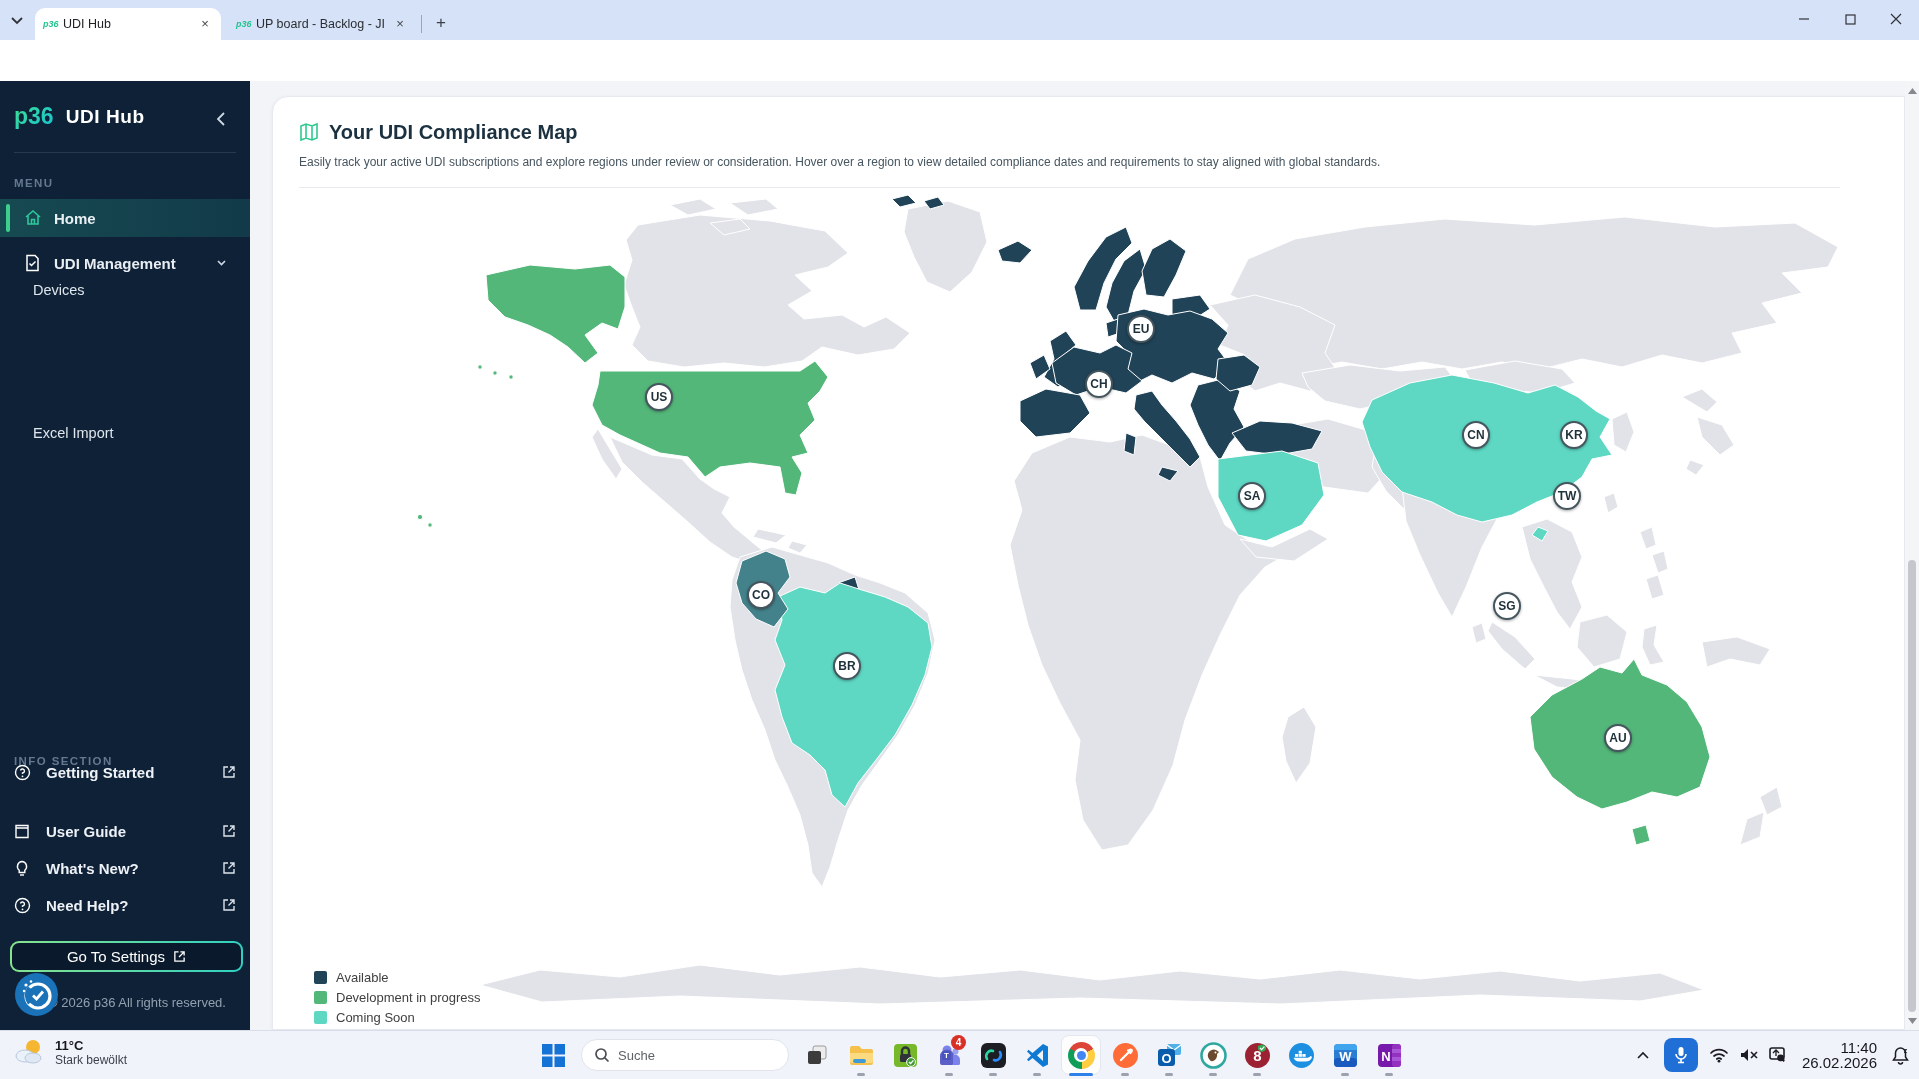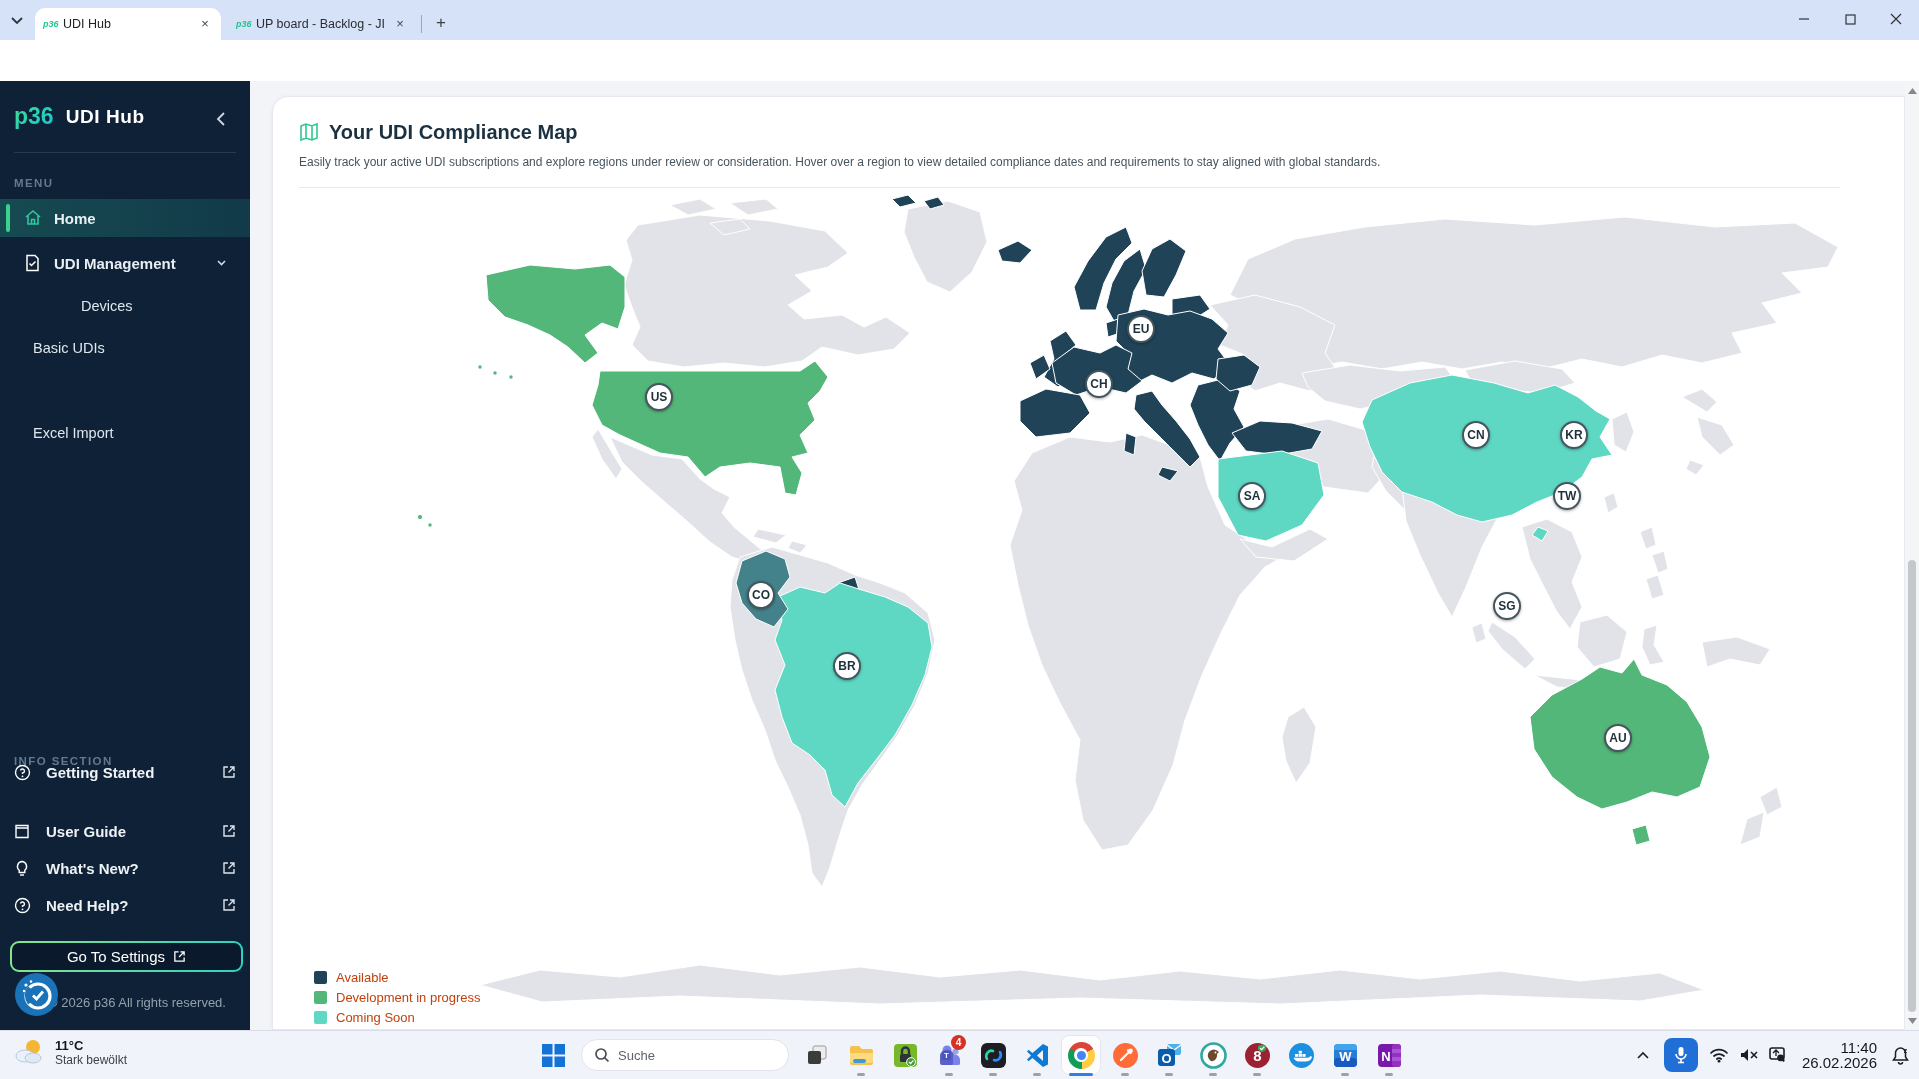--- a/index.html
+++ b/index.html
@@ -61,21 +61,21 @@
   #map-wrap svg { position:absolute; left:0; top:0; }
   .ld { fill:var(--map_default,#e2e3e8); stroke:#fff; stroke-width:1; }
   .av { fill:var(--map_available,#204358); stroke:#fff; stroke-width:1; }
   .pg { fill:var(--map_progress,#54b77a); stroke:#fff; stroke-width:1; }
   .cs { fill:var(--map_coming,#5ed8c3); stroke:#fff; stroke-width:1; }
   .mo { fill:var(--map_monitored,#44828b); stroke:#fff; stroke-width:1; }
   .map-badge { position:absolute; width:28px; height:28px; border-radius:50%; background:#fff; border:2px solid #45565f; color:#1e3039; font-size:12px; font-weight:bold; display:flex; align-items:center; justify-content:center; box-shadow:0 1px 3px rgba(0,0,0,.35); }
   #legend { position:absolute; left:34px; top:772px; }
   .leg-row { display:flex; align-items:center; height:20px; }
   .leg-swatch { width:13px; height:13px; border-radius:2px; margin-right:9px; flex:none; }
-  .leg-label { font-size:13px; color:#c2410c; }
+  .leg-label { font-size:13px; color:#404040; }
 
   
   #scrollbar { position:absolute; left:1905px; top:81px; width:14px; height:949px; background:#f4f5f7; }
   #scroll-thumb { position:absolute; left:3px; top:479px; width:8px; height:452px; border-radius:4px; background:#c4c7cc; }
   .scroll-arrow { position:absolute; left:0; width:14px; height:15px; display:flex; align-items:center; justify-content:center; color:#85888d; }
 
   
   #taskbar { position:absolute; left:0; top:1030px; width:1919px; height:49px; background:var(--taskbar_bg,#f1f3fa); border-top:1px solid #dadde8; }
   #weather { position:absolute; left:12px; top:5px; display:flex; align-items:center; }
   #weather .t { font-size:13px; font-weight:600; color:#16181c; }
@@ -235,25 +235,22 @@
           </svg>
       </span>
       <span class="lbl">UDI Management</span>
       <span class="chev">
         <svg width="13" height="13" viewBox="0 0 13 13">
             <polyline points="3,5 6.5,8.5 10,5" fill="none" stroke="currentColor" stroke-width="1.6"></polyline>
           </svg>
       </span>
     </div>
 
-    <div class="sb-item sub" style="top:206px;padding-left:48px;">
+    <div class="sb-item sub" style="top:190px;">
       <span class="lbl">Devices</span>
-    </div>
-    <div class="sb-item sub" style="top:248px;">
-      <span class="lbl">Basic UDIs</span>
     </div>
 
     <div class="sb-item sub" style="top:333px;">
       <span class="lbl">Excel Import</span>
     </div>
 
     <div class="sb-label" style="top:674px;">INFO SECTION</div>
 
     <div class="info-item" style="top:675px;">
       <span class="ico">

